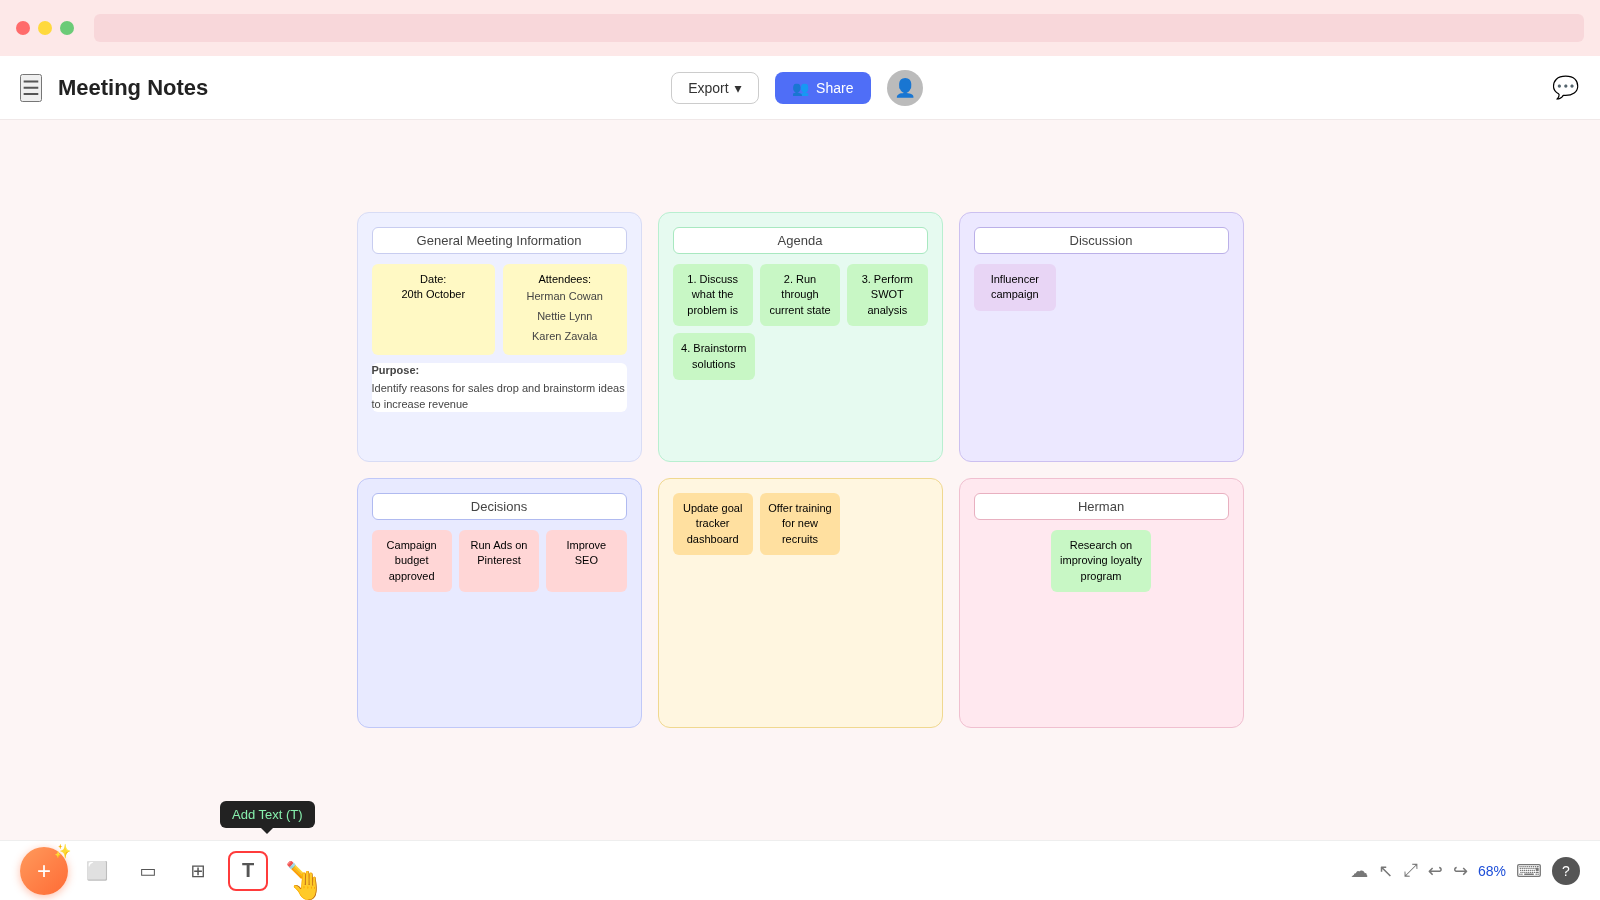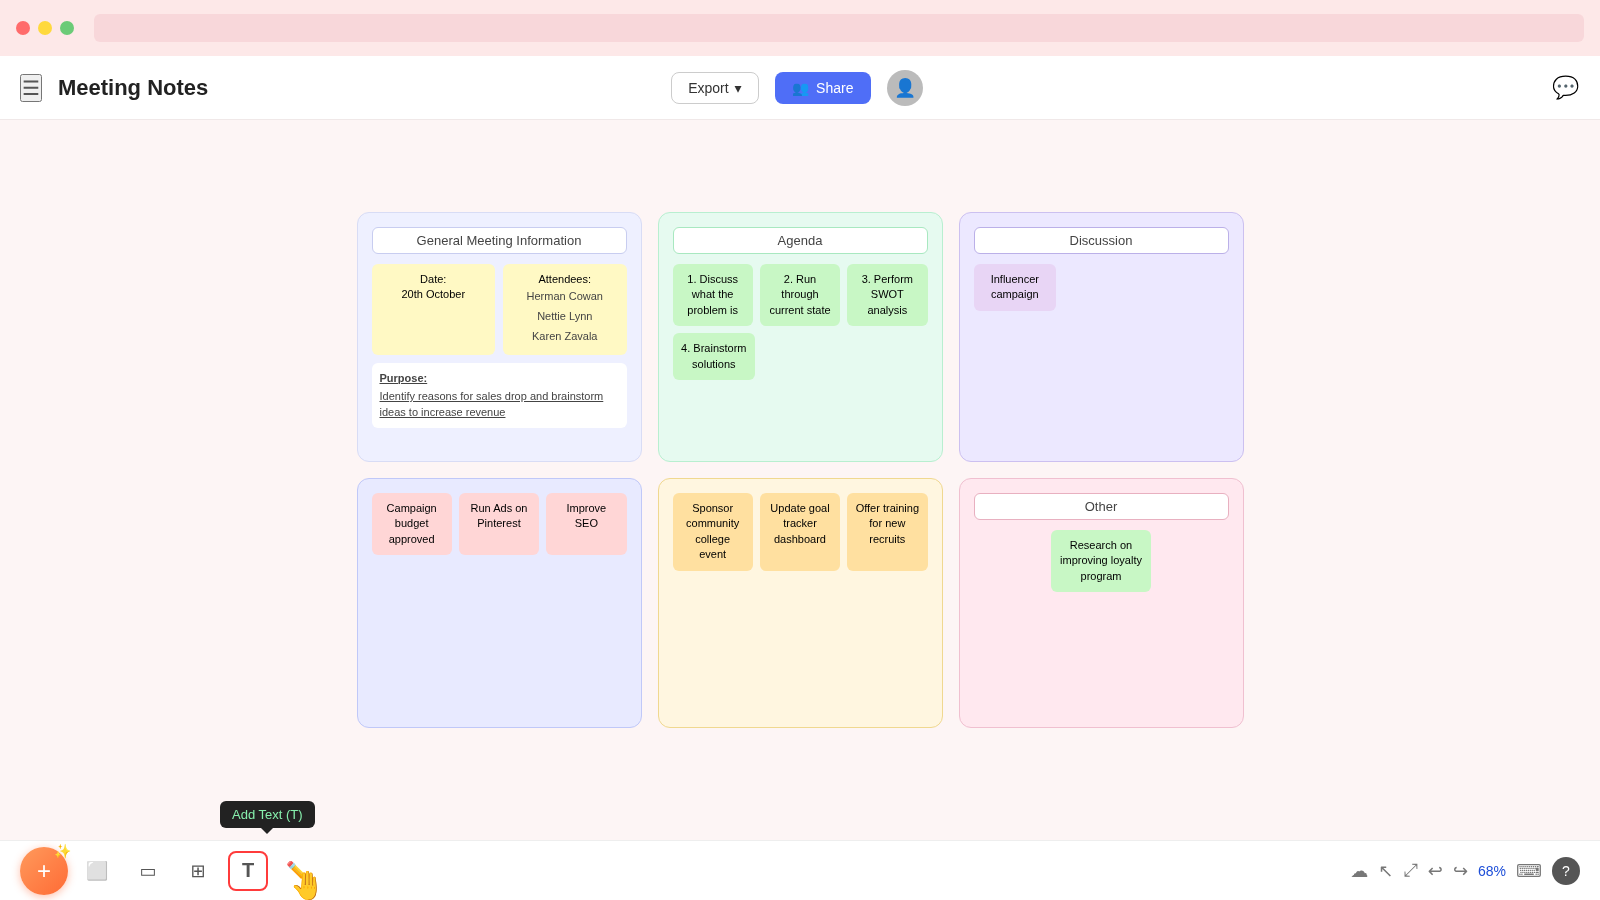--- a/index.html
+++ b/index.html
@@ -157,25 +157,24 @@
     }
     .sticky-yellow { background: #fff9c4; }
     .sticky-pink { background: #ffd6d6; }
     .sticky-green { background: #c8f7c5; }
     .sticky-purple-light { background: #e8d5f5; }
     .sticky-orange { background: #ffe0a0; }
 
     .purpose-box {
       background: #fff;
       border-radius: 6px;
-      padding: 8px;
+      padding: 0;
       font-size: 11px;
       color: #444;
       line-height: 1.4;
-      text-decoration: underline;
     }
     .purpose-label { font-weight: 600; margin-bottom: 3px; }
 
     
     .card-agenda {
       background: #e6faf0;
       border: 1px solid #b8efd0;
     }
     .card-agenda .card-header { border: 1px solid #a8e8c0; }
 
@@ -421,37 +420,37 @@
 
     <div class="card card-discussion">
       <div class="card-header">Discussion</div>
       <div class="discussion-bottom">
         <div class="sticky-note sticky-purple-light">Influencer campaign</div>
         <div></div>
       </div>
     </div>
 
     <div class="card card-decisions">
+      <div class="card-header">Decisions</div>
       <div class="decisions-grid">
         <div class="sticky-note sticky-pink">Campaign budget approved</div>
         <div class="sticky-note sticky-pink">Run Ads on Pinterest</div>
         <div class="sticky-note sticky-pink">Improve SEO</div>
       </div>
     </div>
 
     <div class="card card-actions">
       <div class="actions-grid">
-        <div class="sticky-note sticky-orange">Sponsor community college event</div>
         <div class="sticky-note sticky-orange">Update goal tracker dashboard</div>
         <div class="sticky-note sticky-orange">Offer training for new recruits</div>
       </div>
     </div>
 
     <div class="card card-other">
-      <div class="card-header">Other</div>
+      <div class="card-header">Herman</div>
       <div>
         <div class="sticky-note sticky-green" style="max-width: 100px; margin: 0 auto;">Research on improving loyalty program</div>
       </div>
     </div>
 
   </div>
 </div>
 
 <div class="toolbar">
   <div class="toolbar-left">

